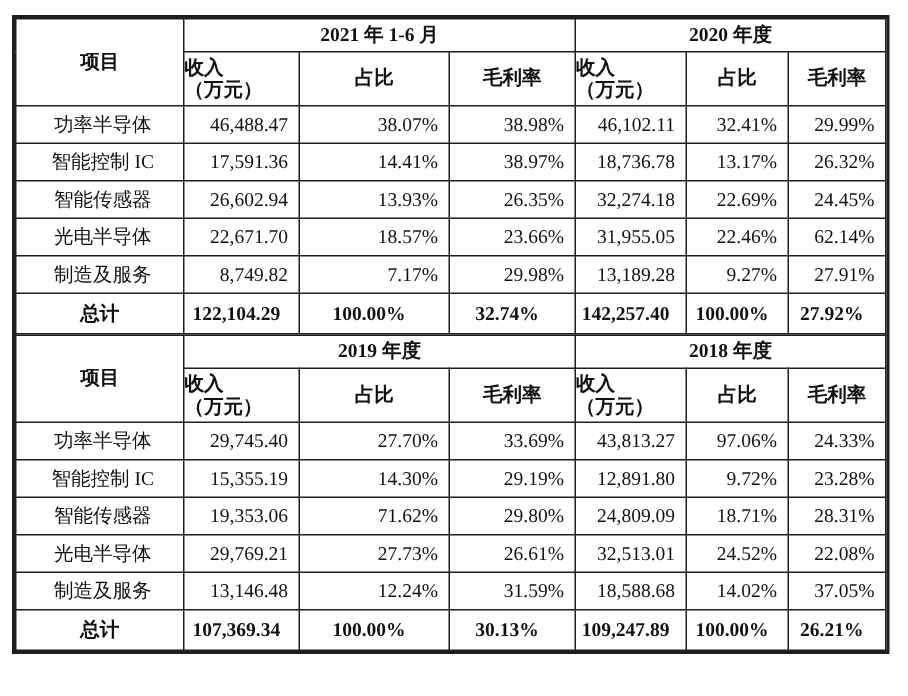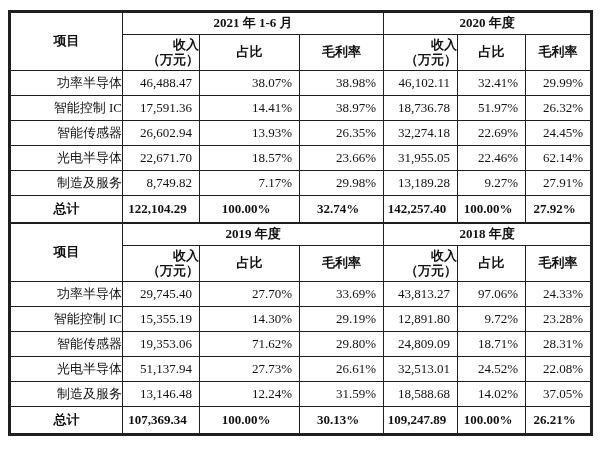--- a/index.html
+++ b/index.html
@@ -34,24 +34,24 @@
   .c3 { width: 84px; }
   .c4 { width: 74px; }
   .c5 { width: 68px; }
   .c6 { width: 65px; }
   tr.h1 td { height: 22px; margin-left: 40px; }
   tr.h2 td { height: 36px; }
   tr.dr td { height: 25px; }
   tr.tt td { height: 27px; }
   .b   { font-weight: bold; }
   .ctr { text-align: center; }
-  .item { text-align: right; padding-left: 4px; }
+  .item { text-align: center; padding-left: 4px; }
   .num  { text-align: right; padding-right: 7px; }
   tr.tt td { font-weight: bold; text-align: center; }
-  .hdr2 div { text-align: right; }
+  .hdr2 div { text-align: left; }
   .sec2 { border-top: 1px solid #1f1f1f; }
 </style>
 </head>
 <body>
 
 <div class="table-wrap">
 
   <table>
     <colgroup>
       <col class="c0">
@@ -90,21 +90,21 @@
       <td class="num">46,102.11</td>
       <td class="num">32.41%</td>
       <td class="num">29.99%</td>
     </tr>
     <tr class="dr">
       <td class="item">智能控制 IC</td>
       <td class="num">17,591.36</td>
       <td class="num">14.41%</td>
       <td class="num">38.97%</td>
       <td class="num">18,736.78</td>
-      <td class="num">51.97%</td>
+      <td class="num">13.17%</td>
       <td class="num">26.32%</td>
     </tr>
     <tr class="dr">
       <td class="item">智能传感器</td>
       <td class="num">26,602.94</td>
       <td class="num">13.93%</td>
       <td class="num">26.35%</td>
       <td class="num">32,274.18</td>
       <td class="num">22.69%</td>
       <td class="num">24.45%</td>
@@ -191,21 +191,21 @@
       <td class="item">智能传感器</td>
       <td class="num">19,353.06</td>
       <td class="num">71.62%</td>
       <td class="num">29.80%</td>
       <td class="num">24,809.09</td>
       <td class="num">18.71%</td>
       <td class="num">28.31%</td>
     </tr>
     <tr class="dr">
       <td class="item">光电半导体</td>
-      <td class="num">51,137.94</td>
+      <td class="num">29,769.21</td>
       <td class="num">27.73%</td>
       <td class="num">26.61%</td>
       <td class="num">32,513.01</td>
       <td class="num">24.52%</td>
       <td class="num">22.08%</td>
     </tr>
     <tr class="dr">
       <td class="item">制造及服务</td>
       <td class="num">13,146.48</td>
       <td class="num">12.24%</td>

